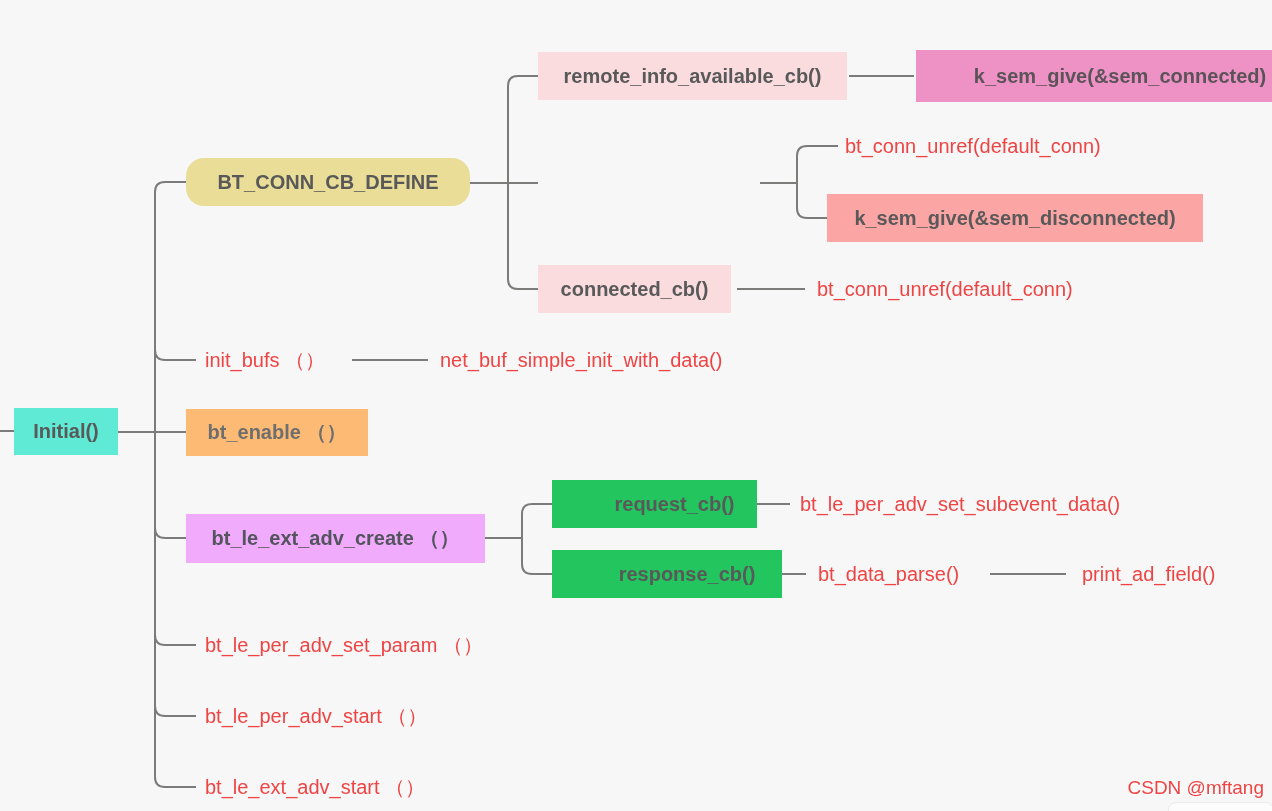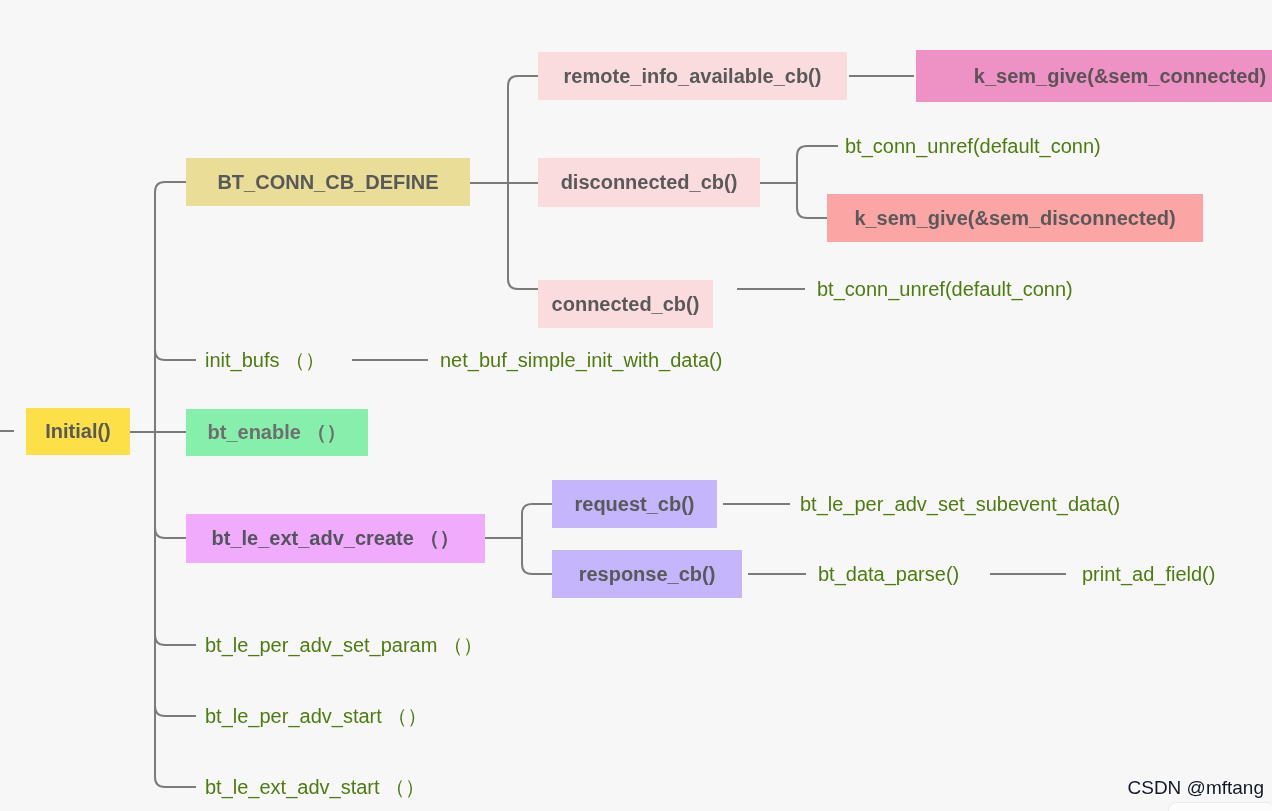--- a/index.html
+++ b/index.html
@@ -13,34 +13,34 @@
   }
   .wires{position:absolute;left:0;top:0;width:1272px;height:811px;}
   .wires path{stroke:#7b7b79;stroke-width:2;fill:none;}
   .node{
     position:absolute;
     display:flex;align-items:center;justify-content:center;
     font-size:20px;color:#595959;white-space:nowrap;font-weight:bold;
   }
   .txt{
     position:absolute;
-    font-size:20px;color:#4d7c0f;white-space:nowrap;
+    font-size:20px;color:#ef4444;white-space:nowrap;
     height:24px;line-height:24px;
   }
-  .c-root{background:#fde047;margin-left:12px;}
-  .c-yellow{background:#e9dd97;}
+  .c-root{background:#5eead4;}
+  .c-yellow{background:#e9dd97;border-radius:18px;}
   .c-pink{background:#fadcdf;}
   .c-magenta{background:#ee92c5;color:#5c5358;padding-left:31px;}
   .c-lightyellow{background:#fca5a5;}
-  .c-gray{background:#86efac;color:#6e6e6e;}
+  .c-gray{background:#fdba74;color:#6e6e6e;}
   .c-blue{background:#f0abfc;color:#54545e;}
-  .c-warmgray{background:#c4b5fd;}
+  .c-warmgray{background:#22c55e;padding-left:40px;}
   .watermark{
     position:absolute;right:8px;top:777px;
-    font-size:19px;color:#0f172a;
+    font-size:19px;color:#ef4444;
     text-shadow:1px 1px 0 #ffffff;
   }
   .bottom-pill{
     position:absolute;left:1168px;top:802px;width:104px;height:16px;
     border:1px solid #ebebeb;background:#fcfcfc;border-radius:8px;
   }
 </style>
 </head>
 <body>
 
@@ -74,24 +74,23 @@
   <div class="node c-gray" style="left:186px;top:409px;width:182px;height:47px">bt_enable （）</div>
   <div class="node c-blue" style="left:186px;top:514px;width:299px;height:49px">bt_le_ext_adv_create （）</div>
 
   <div class="txt" style="left:205px;top:348px">init_bufs （）</div>
   <div class="txt" style="left:205px;top:633px">bt_le_per_adv_set_param （）</div>
   <div class="txt" style="left:205px;top:704px">bt_le_per_adv_start （）</div>
   <div class="txt" style="left:205px;top:775px">bt_le_ext_adv_start （）</div>
 
   <div class="node c-pink" style="left:538px;top:52px;width:309px;height:48px">remote_info_available_cb()</div>
   <div class="node c-magenta" style="left:916px;top:50px;width:346px;height:52px">k_sem_give(&amp;sem_connected)</div>
-  <div class="node c-pink" style="left:538px;top:158px;width:222px;height:49px">disconnected_cb()</div>
   <div class="txt" style="left:845px;top:134px">bt_conn_unref(default_conn)</div>
   <div class="node c-lightyellow" style="left:827px;top:194px;width:376px;height:48px">k_sem_give(&amp;sem_disconnected)</div>
-  <div class="node c-pink" style="left:538px;top:280px;width:175px;height:48px">connected_cb()</div>
+  <div class="node c-pink" style="left:538px;top:265px;width:193px;height:48px">connected_cb()</div>
   <div class="txt" style="left:817px;top:277px">bt_conn_unref(default_conn)</div>
 
   <div class="txt" style="left:440px;top:348px">net_buf_simple_init_with_data()</div>
 
   <div class="node c-warmgray" style="left:552px;top:480px;width:165px;height:48px">request_cb()</div>
   <div class="txt" style="left:800px;top:492px">bt_le_per_adv_set_subevent_data()</div>
   <div class="node c-warmgray" style="left:552px;top:550px;width:190px;height:48px">response_cb()</div>
   <div class="txt" style="left:818px;top:562px">bt_data_parse()</div>
   <div class="txt" style="left:1082px;top:562px">print_ad_field()</div>
 

